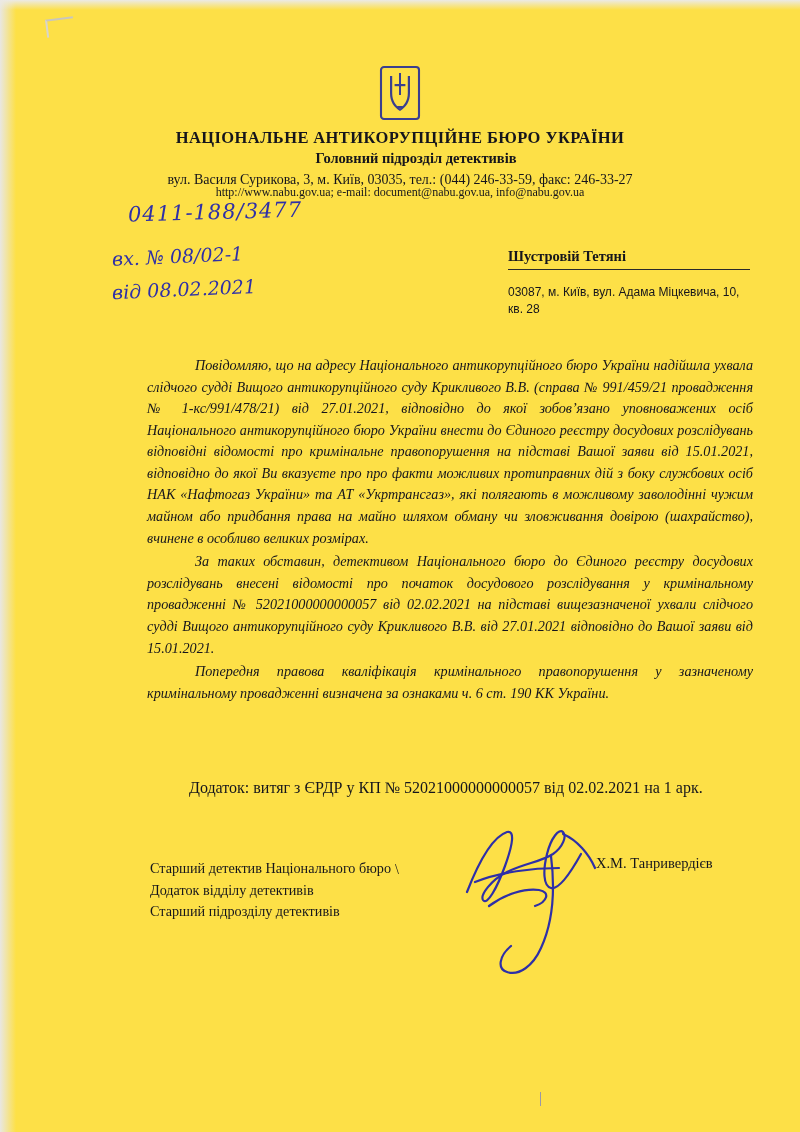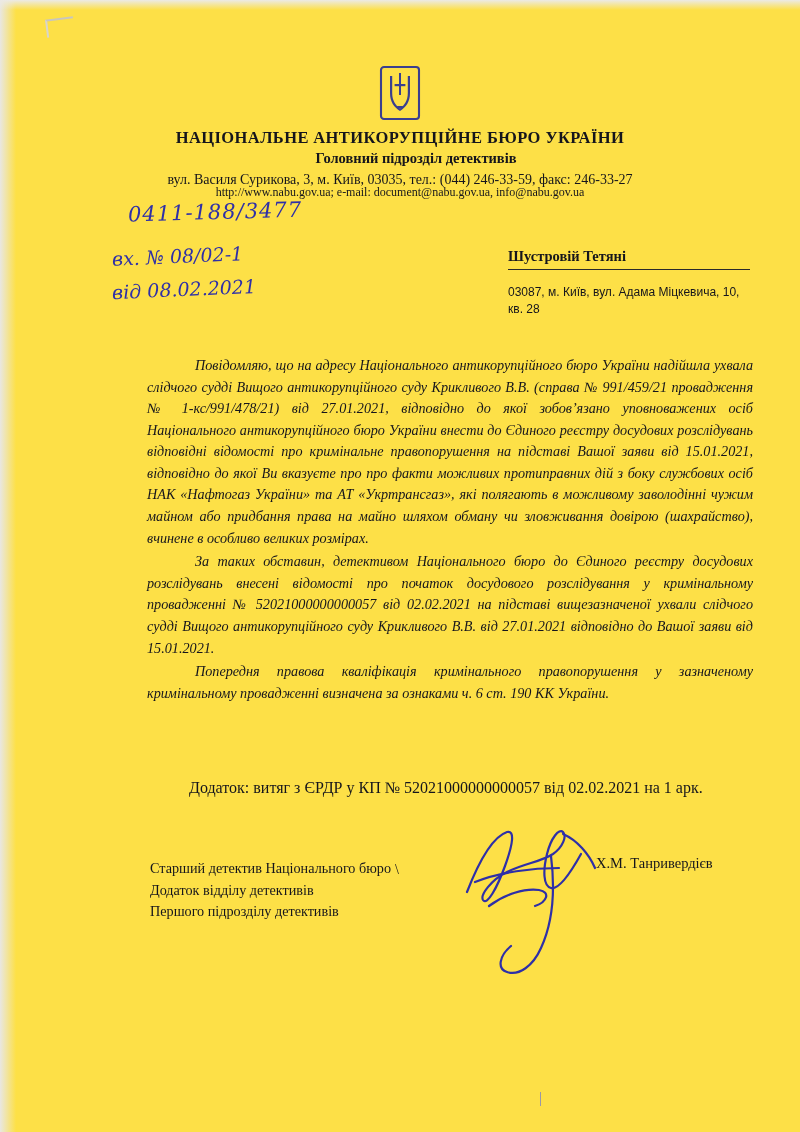--- a/index.html
+++ b/index.html
@@ -284,21 +284,21 @@
     <p>Повідомляю, що на адресу Національного антикорупційного бюро України надійшла ухвала слідчого суддi Вищого антикорупційного суду Крикливого В.В. (справа № 991/459/21 провадження № 1-кс/991/478/21) від 27.01.2021, відповідно до якої зобов’язано уповноважених осіб Національного антикорупційного бюро України внести до Єдиного реєстру досудових розслідувань відповідні відомості про кримінальне правопорушення на підставі Вашої заяви від 15.01.2021, відповідно до якої Ви вказуєте про про факти можливих протиправних дій з боку службових осіб НАК «Нафтогаз України» та АТ «Укртрансгаз», які полягають в можливому заволодінні чужим майном або придбання права на майно шляхом обману чи зловживання довірою (шахрайство), вчинене в особливо великих розмірах.</p>
     <p>За таких обставин, детективом Національного бюро до Єдиного реєстру досудових розслідувань внесені відомості про початок досудового розслідування у кримінальному провадженні № 52021000000000057 від 02.02.2021 на підставі вищезазначеної ухвали слідчого суддi Вищого антикорупційного суду Крикливого В.В. від 27.01.2021 відповідно до Вашої заяви від 15.01.2021.</p>
     <p>Попередня правова кваліфікація кримінального правопорушення у зазначеному кримінальному провадженні визначена за ознаками ч. 6 ст. 190 КК України.</p>
   </div>
 
   <div class="attachment">Додаток: витяг з ЄРДР у КП № 52021000000000057 від 02.02.2021 на 1 арк.</div>
 
   <div class="sig-block">
     <div>Старший детектив Національного бюро</div>
     <div>Додаток відділу детективів</div>
-    <div>Першого підрозділу детективів</div>
+    <div>Старший підрозділу детективів</div>
   </div>
   <div class="sig-slash">\</div>
 
   <div class="signature-svg">
     <svg viewBox="0 0 170 175" width="170" height="175" aria-hidden="true">
       <g fill="none" stroke="#2e2fa8" stroke-width="2.2" stroke-linecap="round">
         <path d="M12 82 C26 46 40 26 52 22 C60 20 58 34 50 56 C42 78 32 96 28 90 C25 85 36 70 52 62 C70 53 86 52 98 44 C108 37 112 26 108 22 C104 18 96 28 92 44 C88 60 88 76 96 78 C104 80 116 62 126 44"></path>
         <path d="M20 72 C44 62 78 58 104 58"></path>
         <path d="M34 96 C50 84 70 78 84 80 C96 82 92 92 80 96"></path>
         <path d="M96 46 C100 78 98 112 86 138 C78 156 64 166 52 162 C42 159 44 146 56 136"></path>

